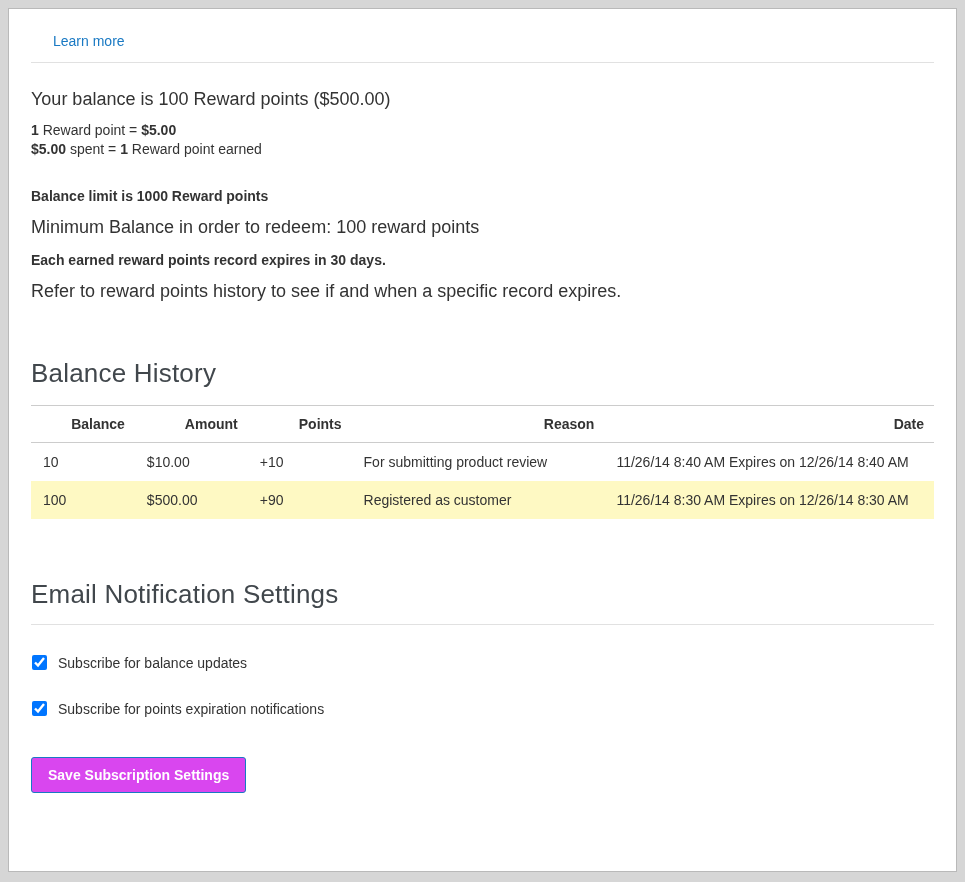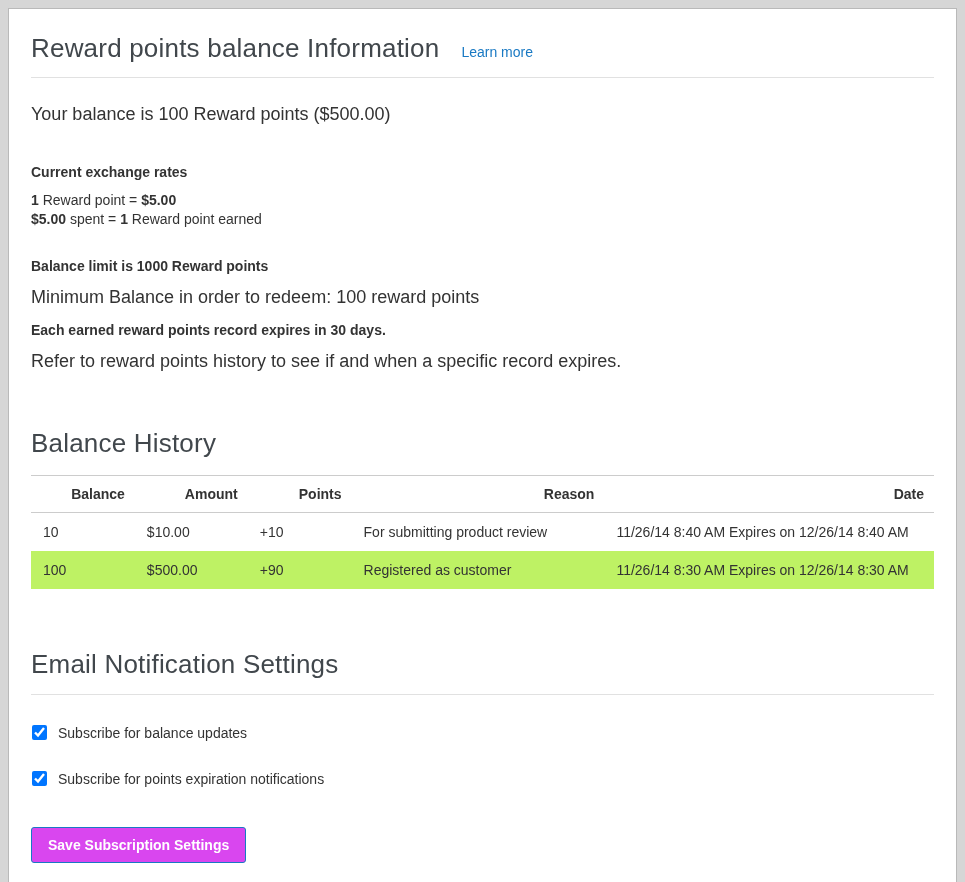--- a/index.html
+++ b/index.html
@@ -85,21 +85,21 @@
     font-weight: bold;
     padding: 10px 10px 10px 12px;
     border-top: 1px solid #cccccc;
     border-bottom: 1px solid #cccccc;
     color: #333;
   }
   table.history tbody td {
     padding: 11px 10px 11px 12px;
     color: #333;
   }
-  table.history tbody tr.striped { background: #bef264; }
+  table.history tbody tr.striped { background: #fef9c3; }
   
   .email-heading { margin-top: 60px; }
   .email-divider { margin-top: 14px; }
   .check-row {
     display: flex;
     margin-top: 30px;
     font-size: 14px;
     cursor: pointer;
     width: fit-content;
   }
@@ -121,28 +121,26 @@
     padding: 9px 16px;
     cursor: pointer;
   }
 </style>
 </head>
 <body>
 
 <div class="card">
 
   <div class="page-header">
-    <h1 class="page-title">Reward points balance Information</h1>
     <a class="learn-more" href="#">Learn more</a>
   </div>
   <div class="divider"></div>
 
   <p class="balance-summary">Your balance is 100 Reward points ($500.00)</p>
 
-  <p class="section-label exchange-title">Current exchange rates</p>
 
   <div class="rate-lines">
     <div><strong>1</strong><span> Reward point = </span><strong>$5.00</strong></div>
     <div><strong>$5.00</strong><span> spent = </span><strong>1</strong><span> Reward point earned</span></div>
   </div>
 
   <p class="section-label limit-label">Balance limit is 1000 Reward points</p>
   <p class="plain-line">Minimum Balance in order to redeem: 100 reward points</p>
 
   <p class="section-label expiry-label">Each earned reward points record expires in 30 days.</p>

